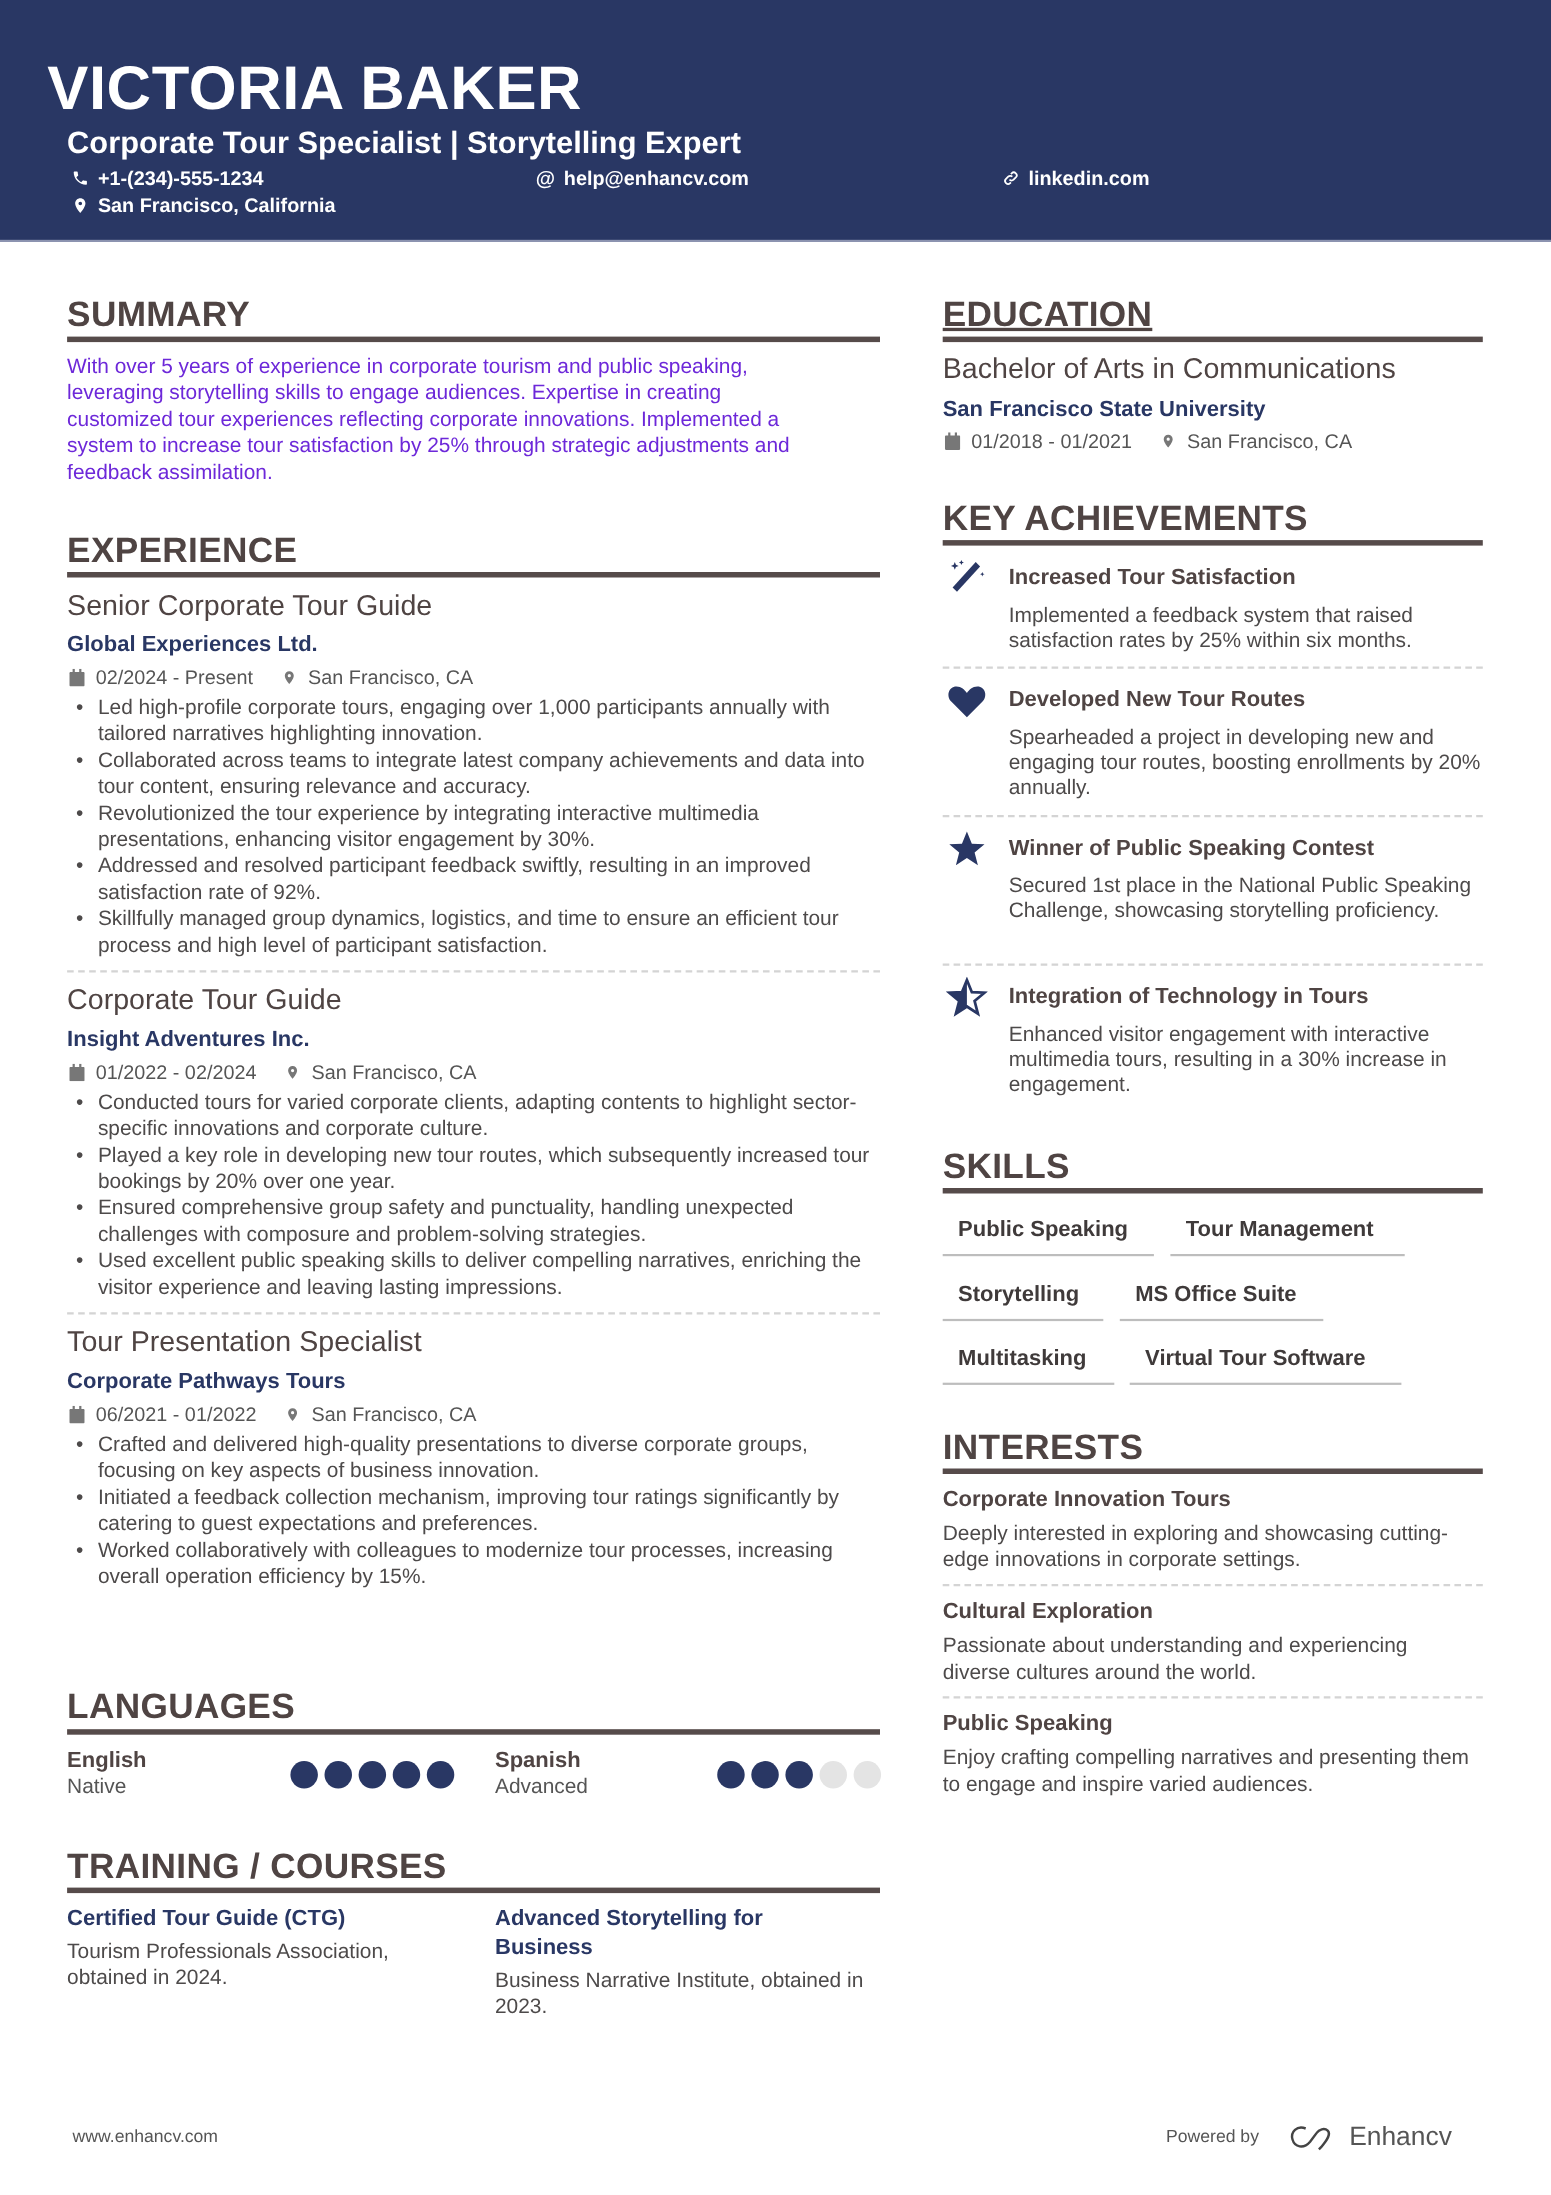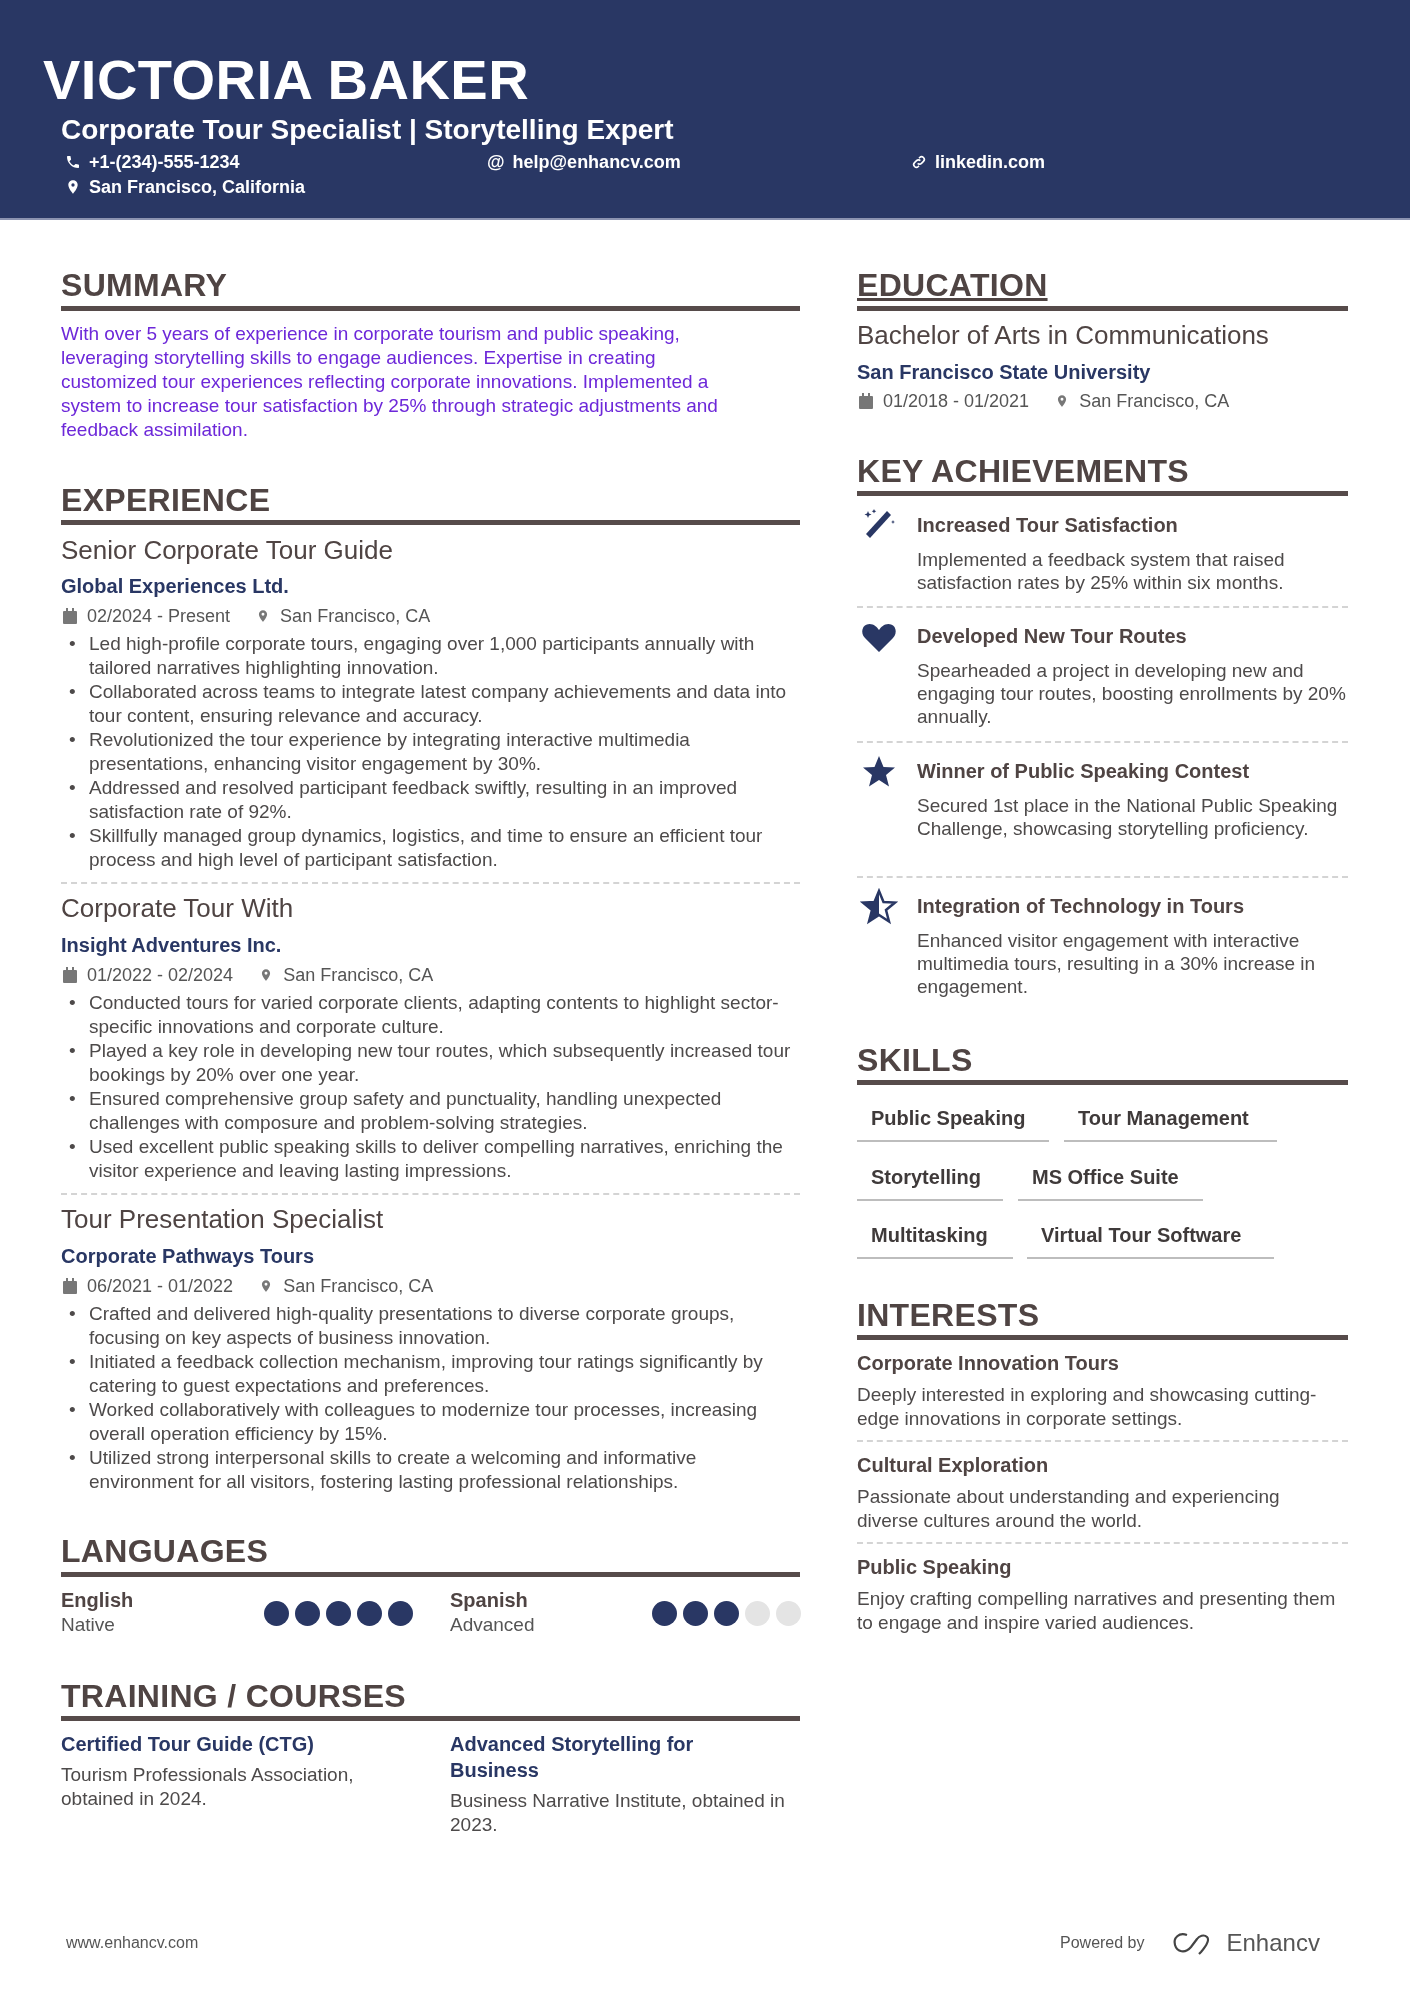--- a/index.html
+++ b/index.html
@@ -118,21 +118,21 @@
     <li>Led high-profile corporate tours, engaging over 1,000 participants annually with tailored narratives highlighting innovation.</li>
     <li>Collaborated across teams to integrate latest company achievements and data into tour content, ensuring relevance and accuracy.</li>
     <li>Revolutionized the tour experience by integrating interactive multimedia presentations, enhancing visitor engagement by 30%.</li>
     <li>Addressed and resolved participant feedback swiftly, resulting in an improved satisfaction rate of 92%.</li>
     <li>Skillfully managed group dynamics, logistics, and time to ensure an efficient tour process and high level of participant satisfaction.</li>
   </ul>
 </div>
 <div class="dash" style="left:61px; top:882px; width:739px;"></div>
 
 <div>
-  <div class="job-title" style="left:61px; top:893px;">Corporate Tour With</div>
+  <div class="job-title" style="left:61px; top:893px;">Corporate Tour Guide</div>
   <div class="company" style="left:61px; top:933px;">Insight Adventures Inc.</div>
   <div class="meta" style="left:63px; top:964px;">
     <svg viewBox="0 0 14 16">
         <rect x="0" y="3" width="14" height="13" rx="1"></rect>
         <rect x="3" y="0" width="2" height="4"></rect>
         <rect x="9" y="0" width="2" height="4"></rect>
       </svg>
     <span>01/2022 - 02/2024</span>
     <span class="gap"></span>
     <svg viewBox="0 0 24 24">
@@ -162,21 +162,20 @@
     <span class="gap"></span>
     <svg viewBox="0 0 24 24">
         <path d="M12 2C8.1 2 5 5.1 5 9c0 5.2 7 13 7 13s7-7.8 7-13c0-3.9-3.1-7-7-7zm0 9.5a2.5 2.5 0 1 1 0-5 2.5 2.5 0 0 1 0 5z"></path>
       </svg>
     <span>San Francisco, CA</span>
   </div>
   <ul class="bullets" style="left:61px; top:1302px; width:745px;">
     <li>Crafted and delivered high-quality presentations to diverse corporate groups, focusing on key aspects of business innovation.</li>
     <li>Initiated a feedback collection mechanism, improving tour ratings significantly by catering to guest expectations and preferences.</li>
     <li>Worked collaboratively with colleagues to modernize tour processes, increasing overall operation efficiency by 15%.</li>
-    <li>Utilized strong interpersonal skills to create a welcoming and informative environment for all visitors, fostering lasting professional relationships.</li>
   </ul>
 </div>
 
 <div class="section-title" style="left:61px; top:1533px;">LANGUAGES</div>
 <div class="section-rule" style="left:61px; top:1572px; width:739px;"></div>
 
 <div>
   <div class="lang-name" style="left:61px; top:1588px;">English</div>
   <div class="lang-level" style="left:61px; top:1613px;">Native</div>
   <div class="dots" style="left:264px; top:1601px;">

